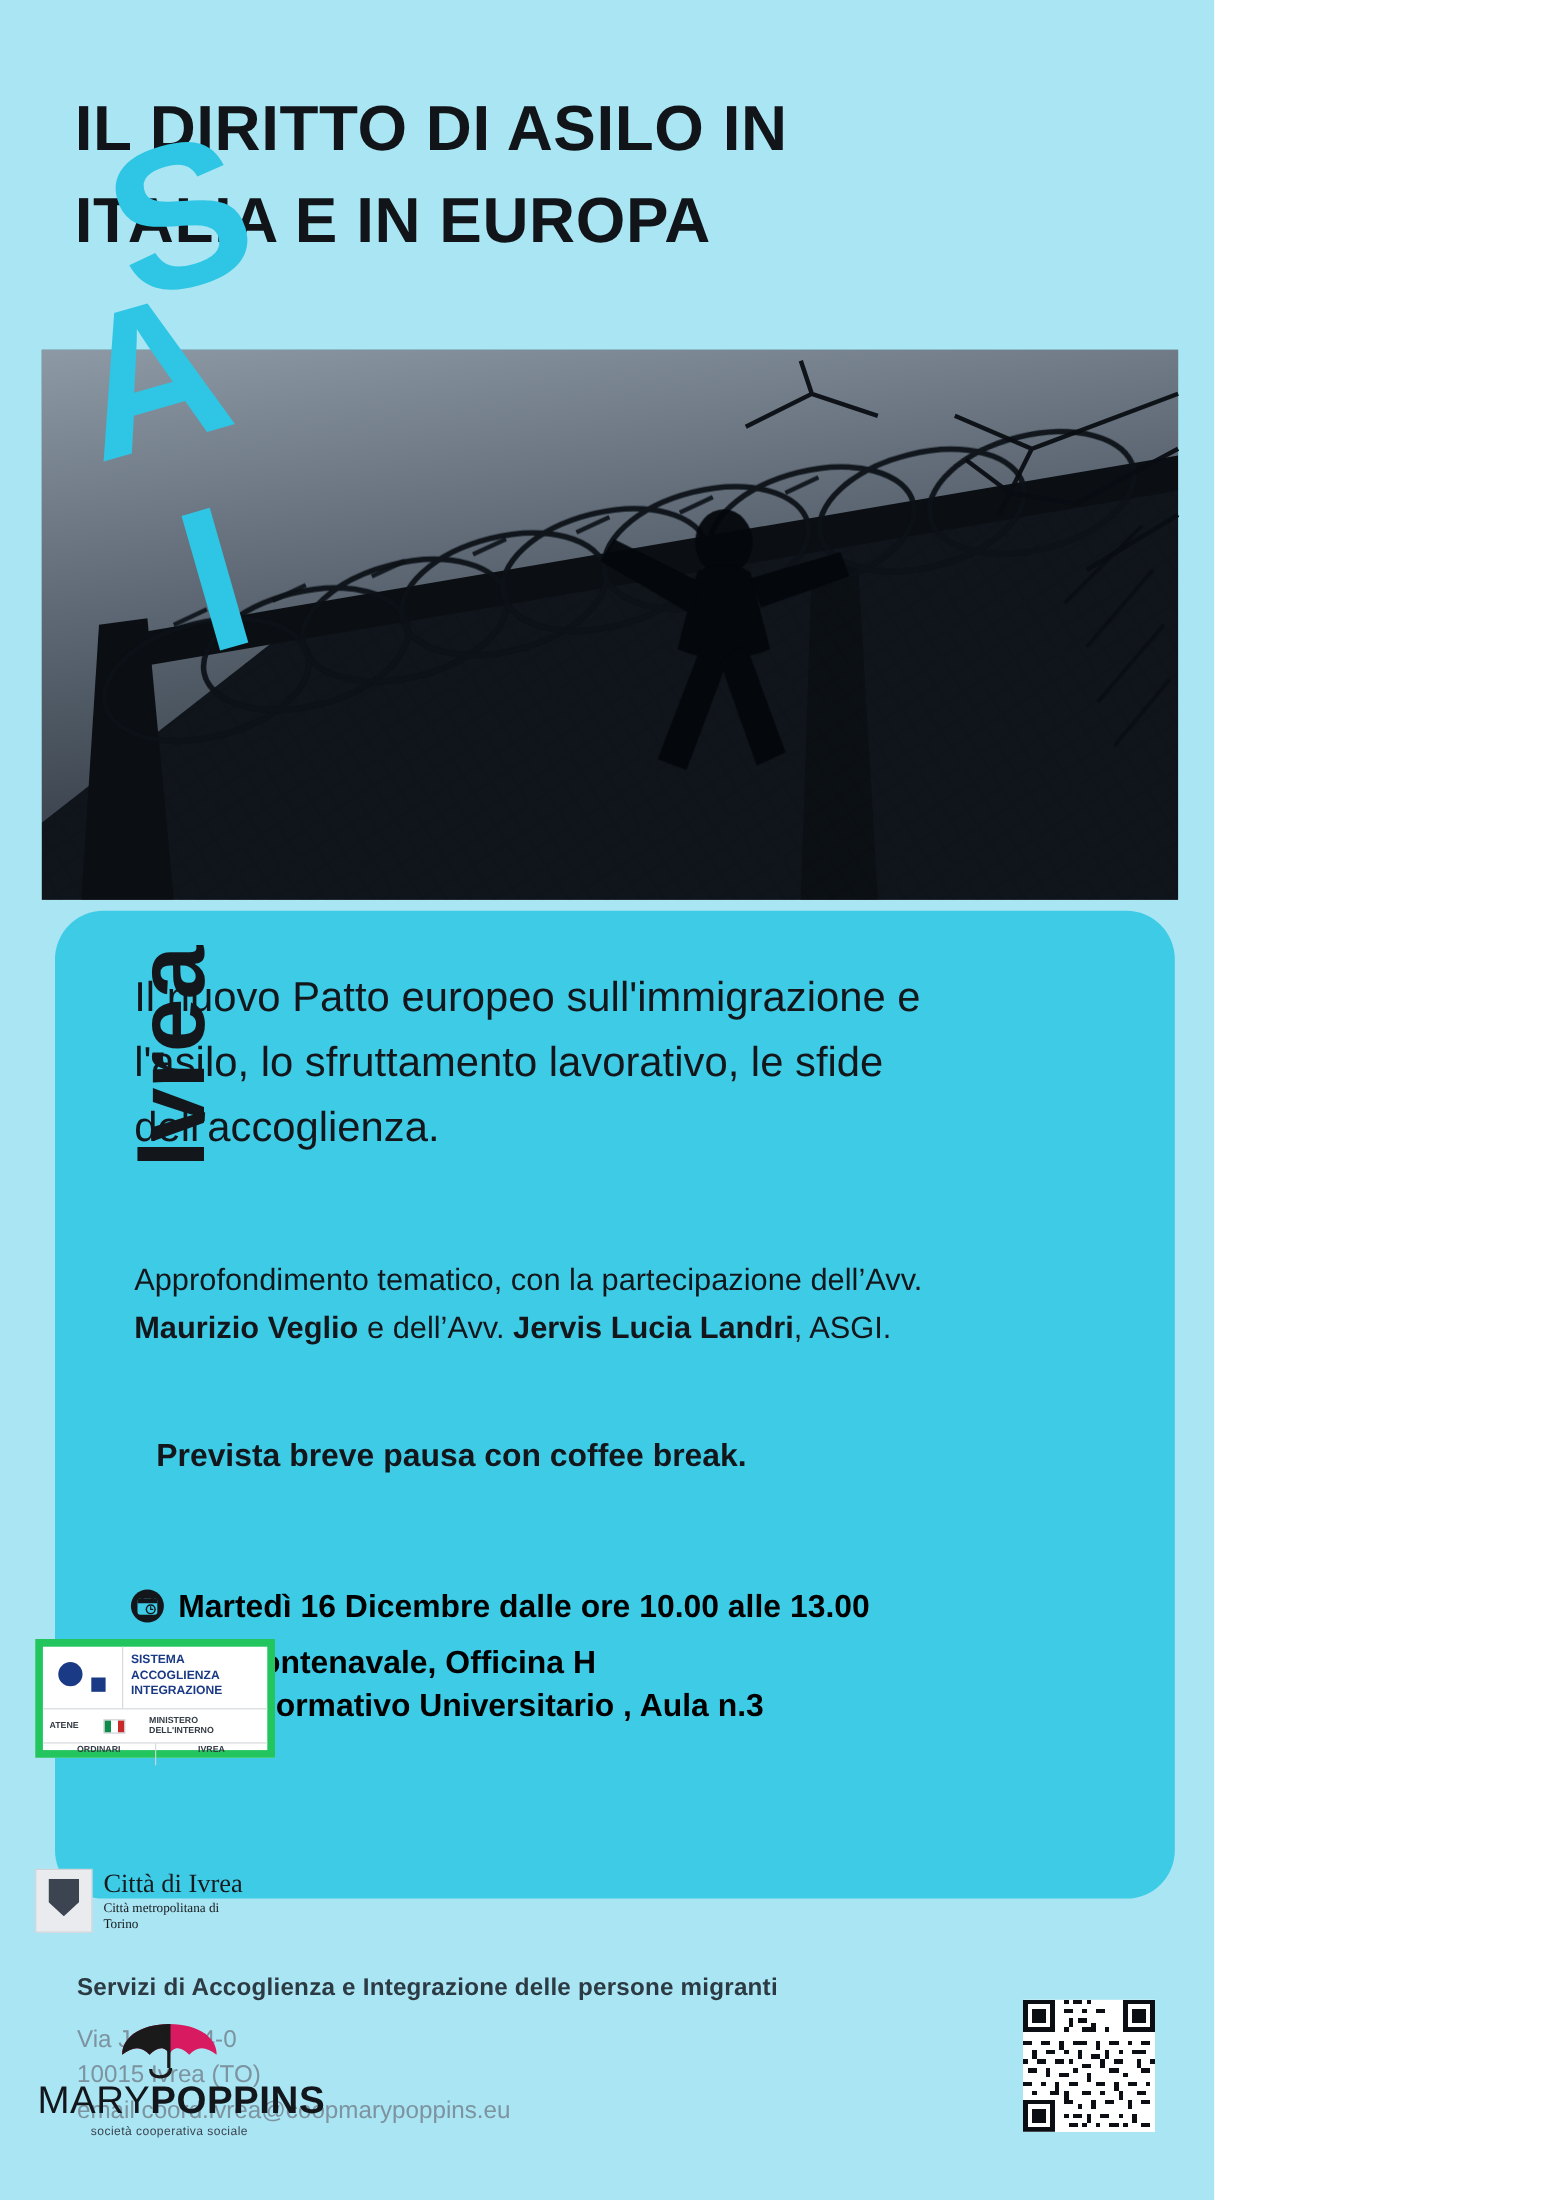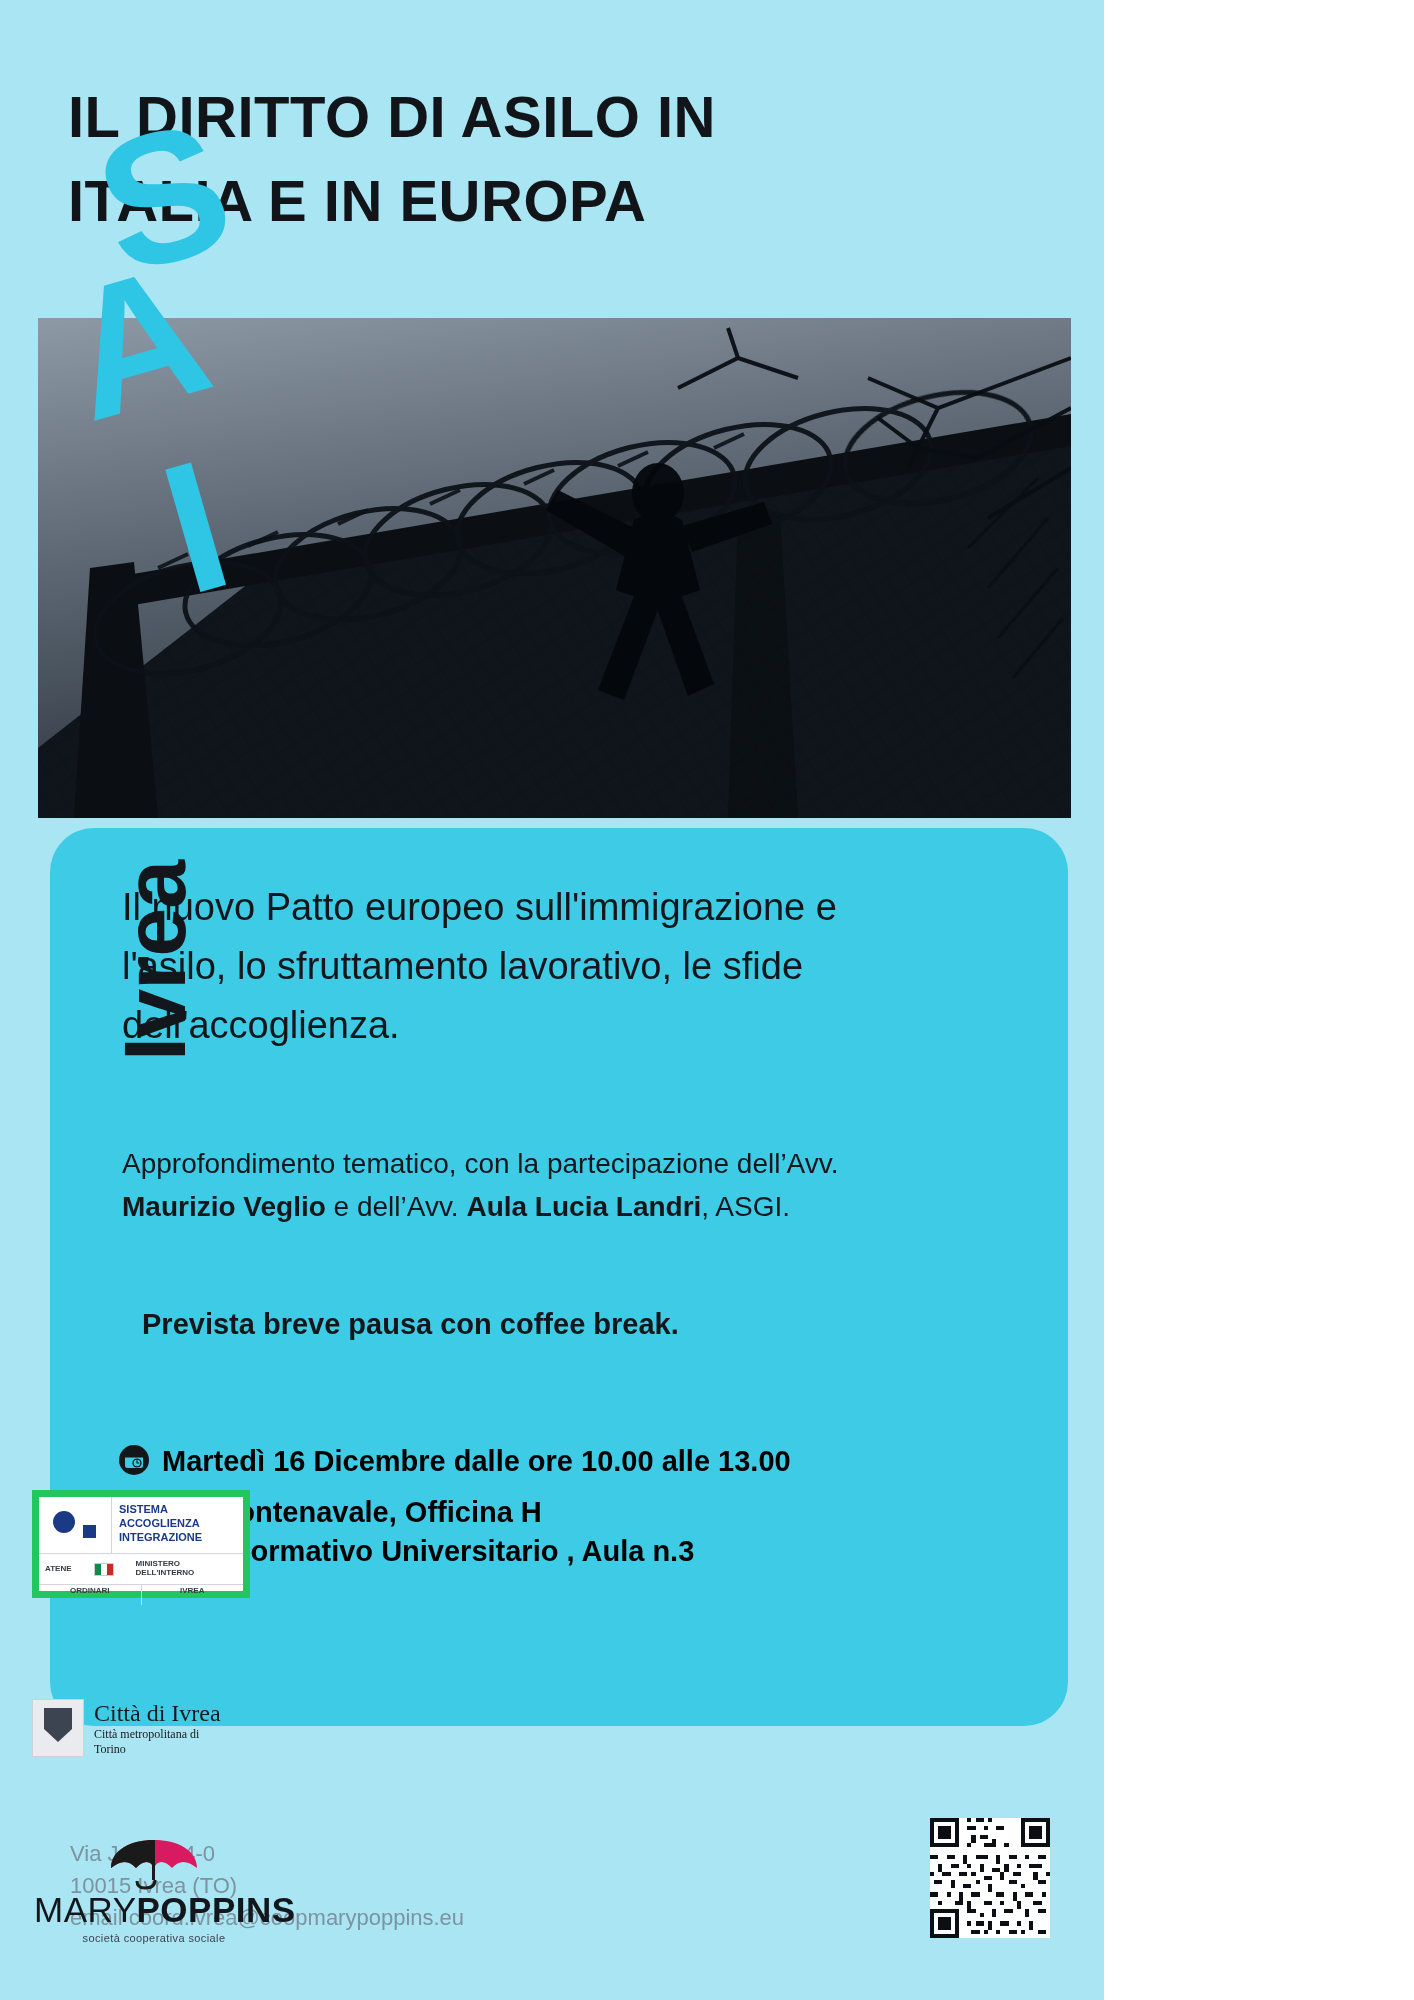--- a/index.html
+++ b/index.html
@@ -432,21 +432,21 @@
         </g>
       </g>
     </svg>
   </div>
 
   <div class="card">
 
     <div class="lead">Il nuovo Patto europeo sull'immigrazione e l'asilo, lo sfruttamento lavorativo, le sfide dell'accoglienza.</div>
 
     <div class="detail">
-      <span>Approfondimento tematico, con la partecipazione dell’Avv. </span><b>Maurizio Veglio</b><span> e dell’Avv. </span><b>Aula Lucia Landri</b><span>, ASGI.</span>
+      <span>Approfondimento tematico, con la partecipazione dell’Avv. </span><b>Maurizio Veglio</b><span> e dell’Avv. </span><b>Jervis Lucia Landri</b><span>, ASGI.</span>
     </div>
 
     <div class="pause">Prevista breve pausa con coffee break.</div>
 
     <div class="info">
 
       <div class="info-row">
         <div class="info-icon">
           <svg width="32" height="32" viewBox="0 0 32 32">
             <circle cx="16" cy="16" r="15" fill="#13171c"></circle>
@@ -471,20 +471,21 @@
         </div>
         <div class="info-text">
           <span class="sub">Via Montenavale, Officina H</span>
           <span class="sub"> Polo Formativo Universitario , Aula n.3</span>
         </div>
       </div>
 
     </div>
   </div>
 
+  <div class="footer-title">Servizi di Accoglienza e Integrazione delle persone migranti</div>
   <div class="footer-lines">
     <div>Via Jervis 24-0</div>
     <div>10015 Ivrea (TO)</div>
     <div>email coord.ivrea@coopmarypoppins.eu</div>
   </div>
 
   <div class="qr">
     <svg width="120" height="120" viewBox="0 0 29 29" shape-rendering="crispEdges">
       <rect width="29" height="29" fill="#ffffff"></rect>
       <g fill="#0b0f14">

